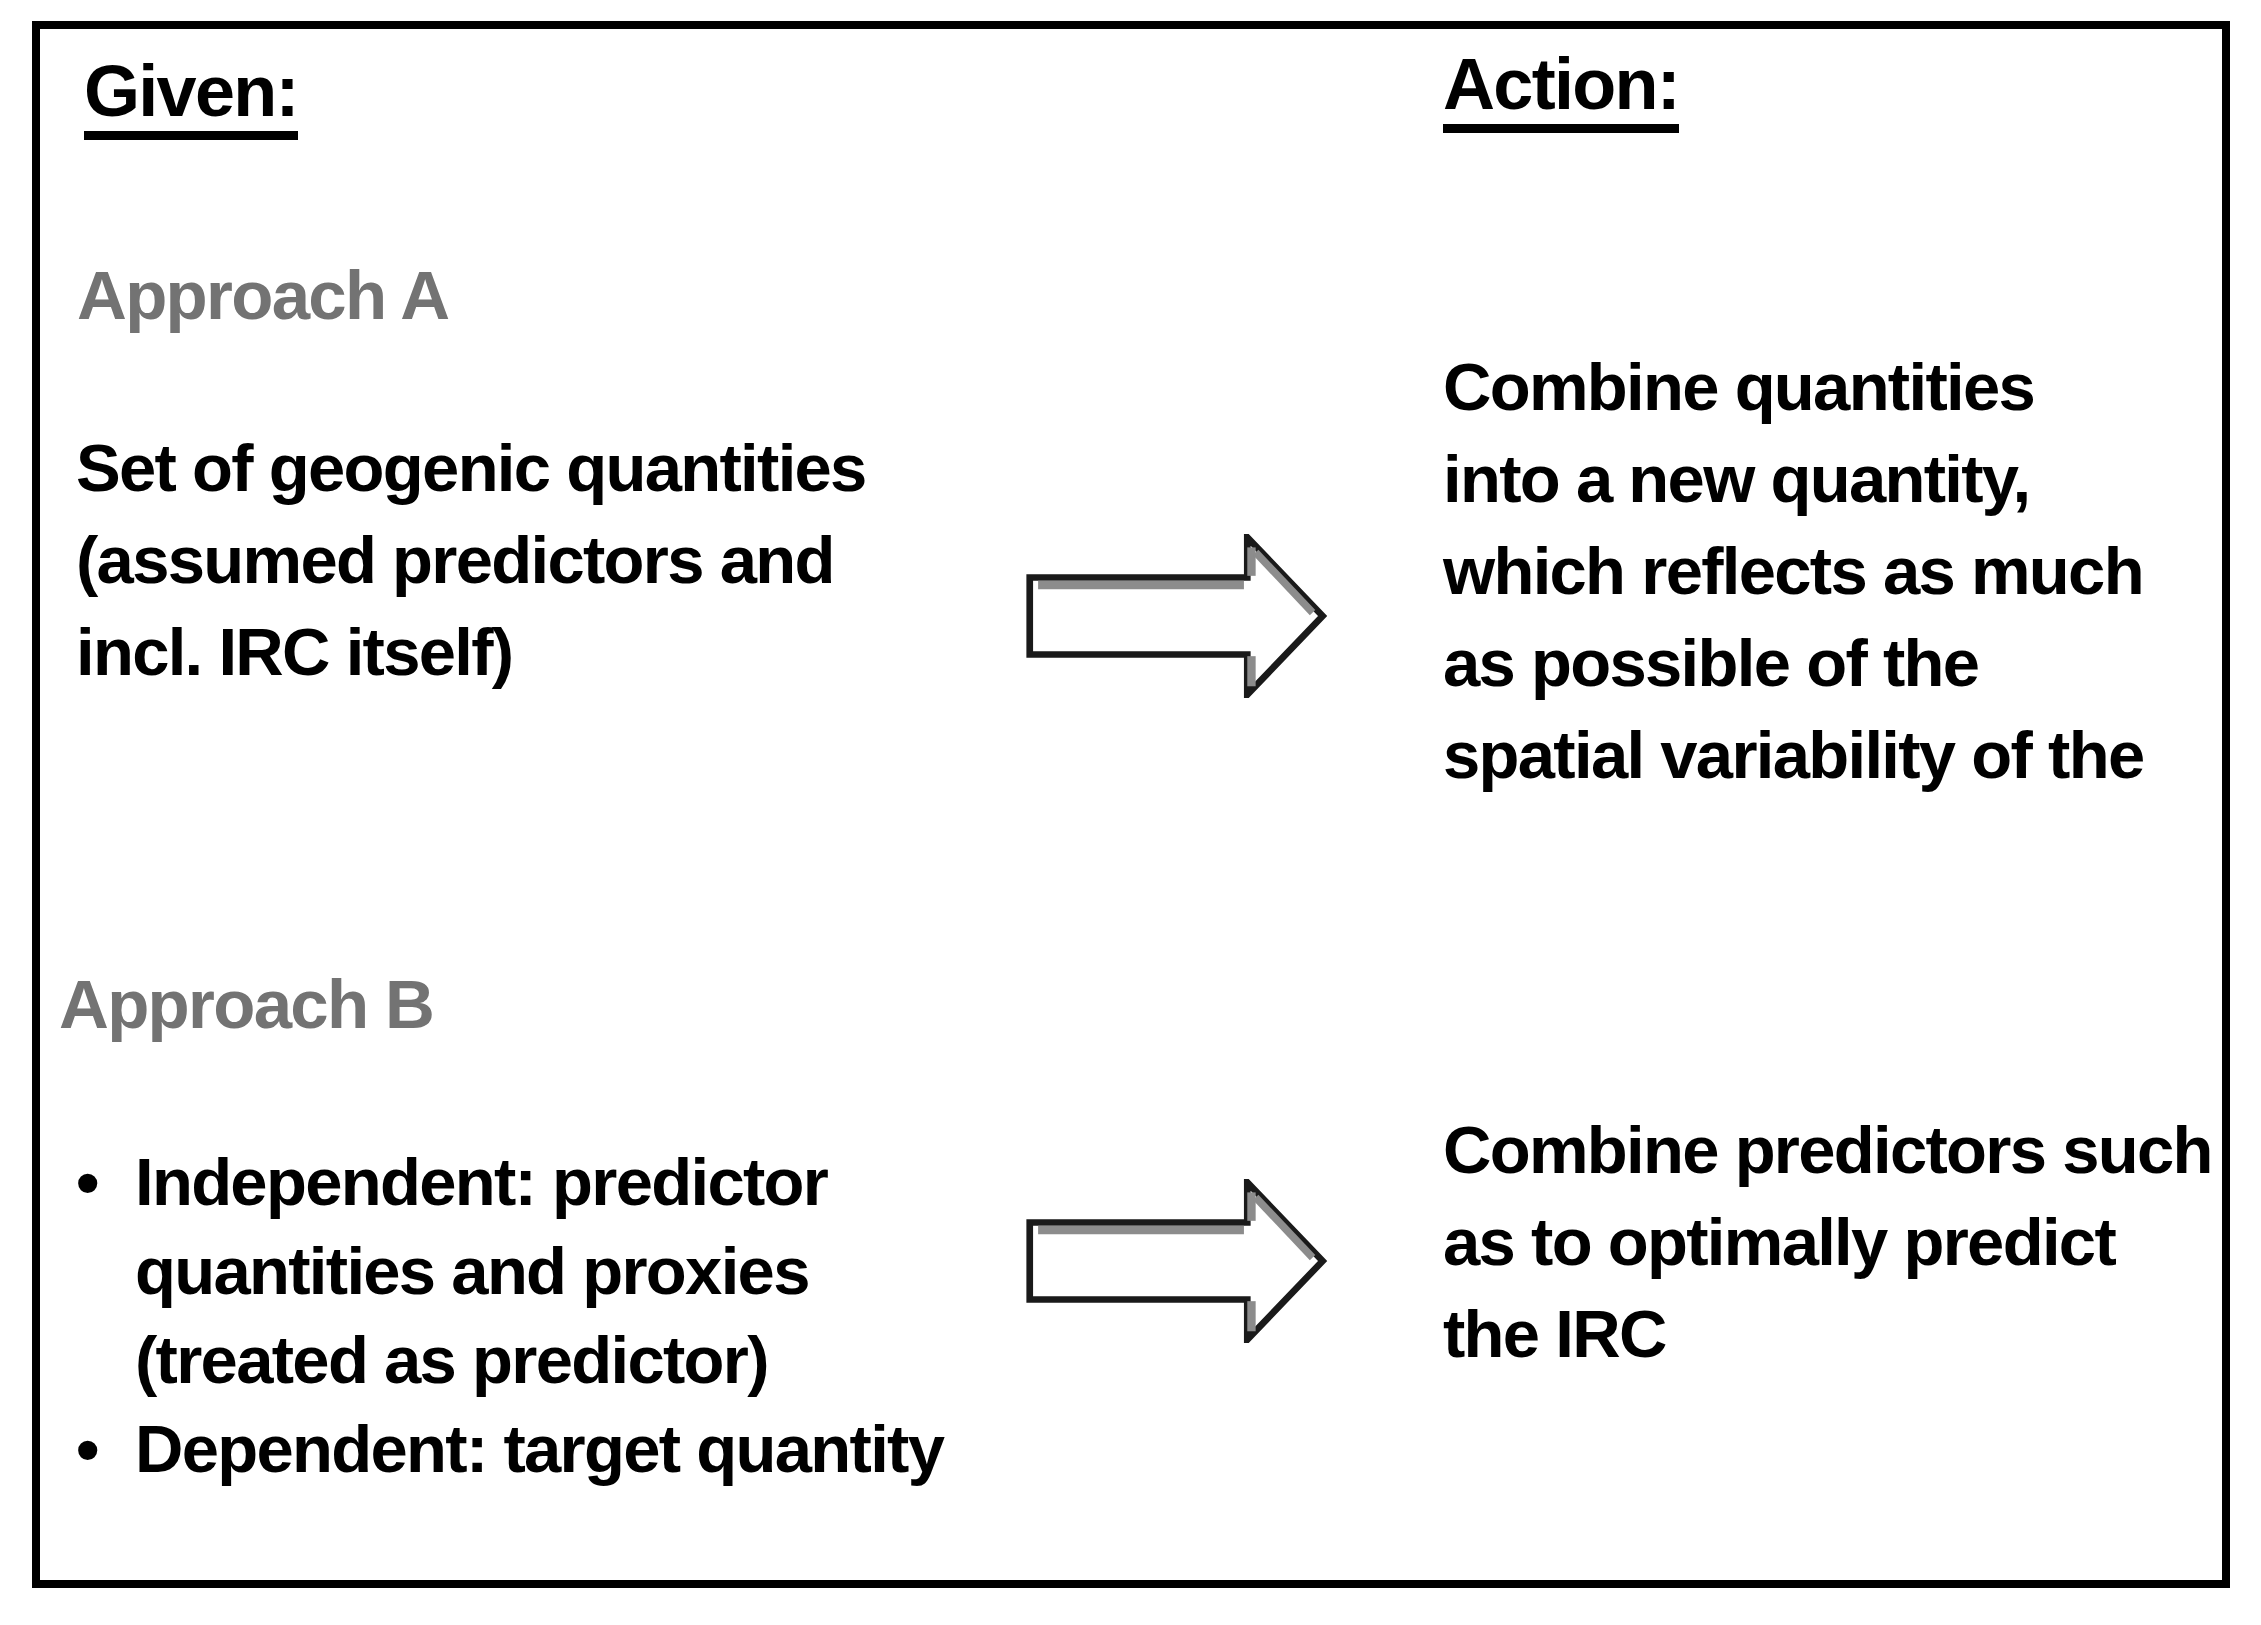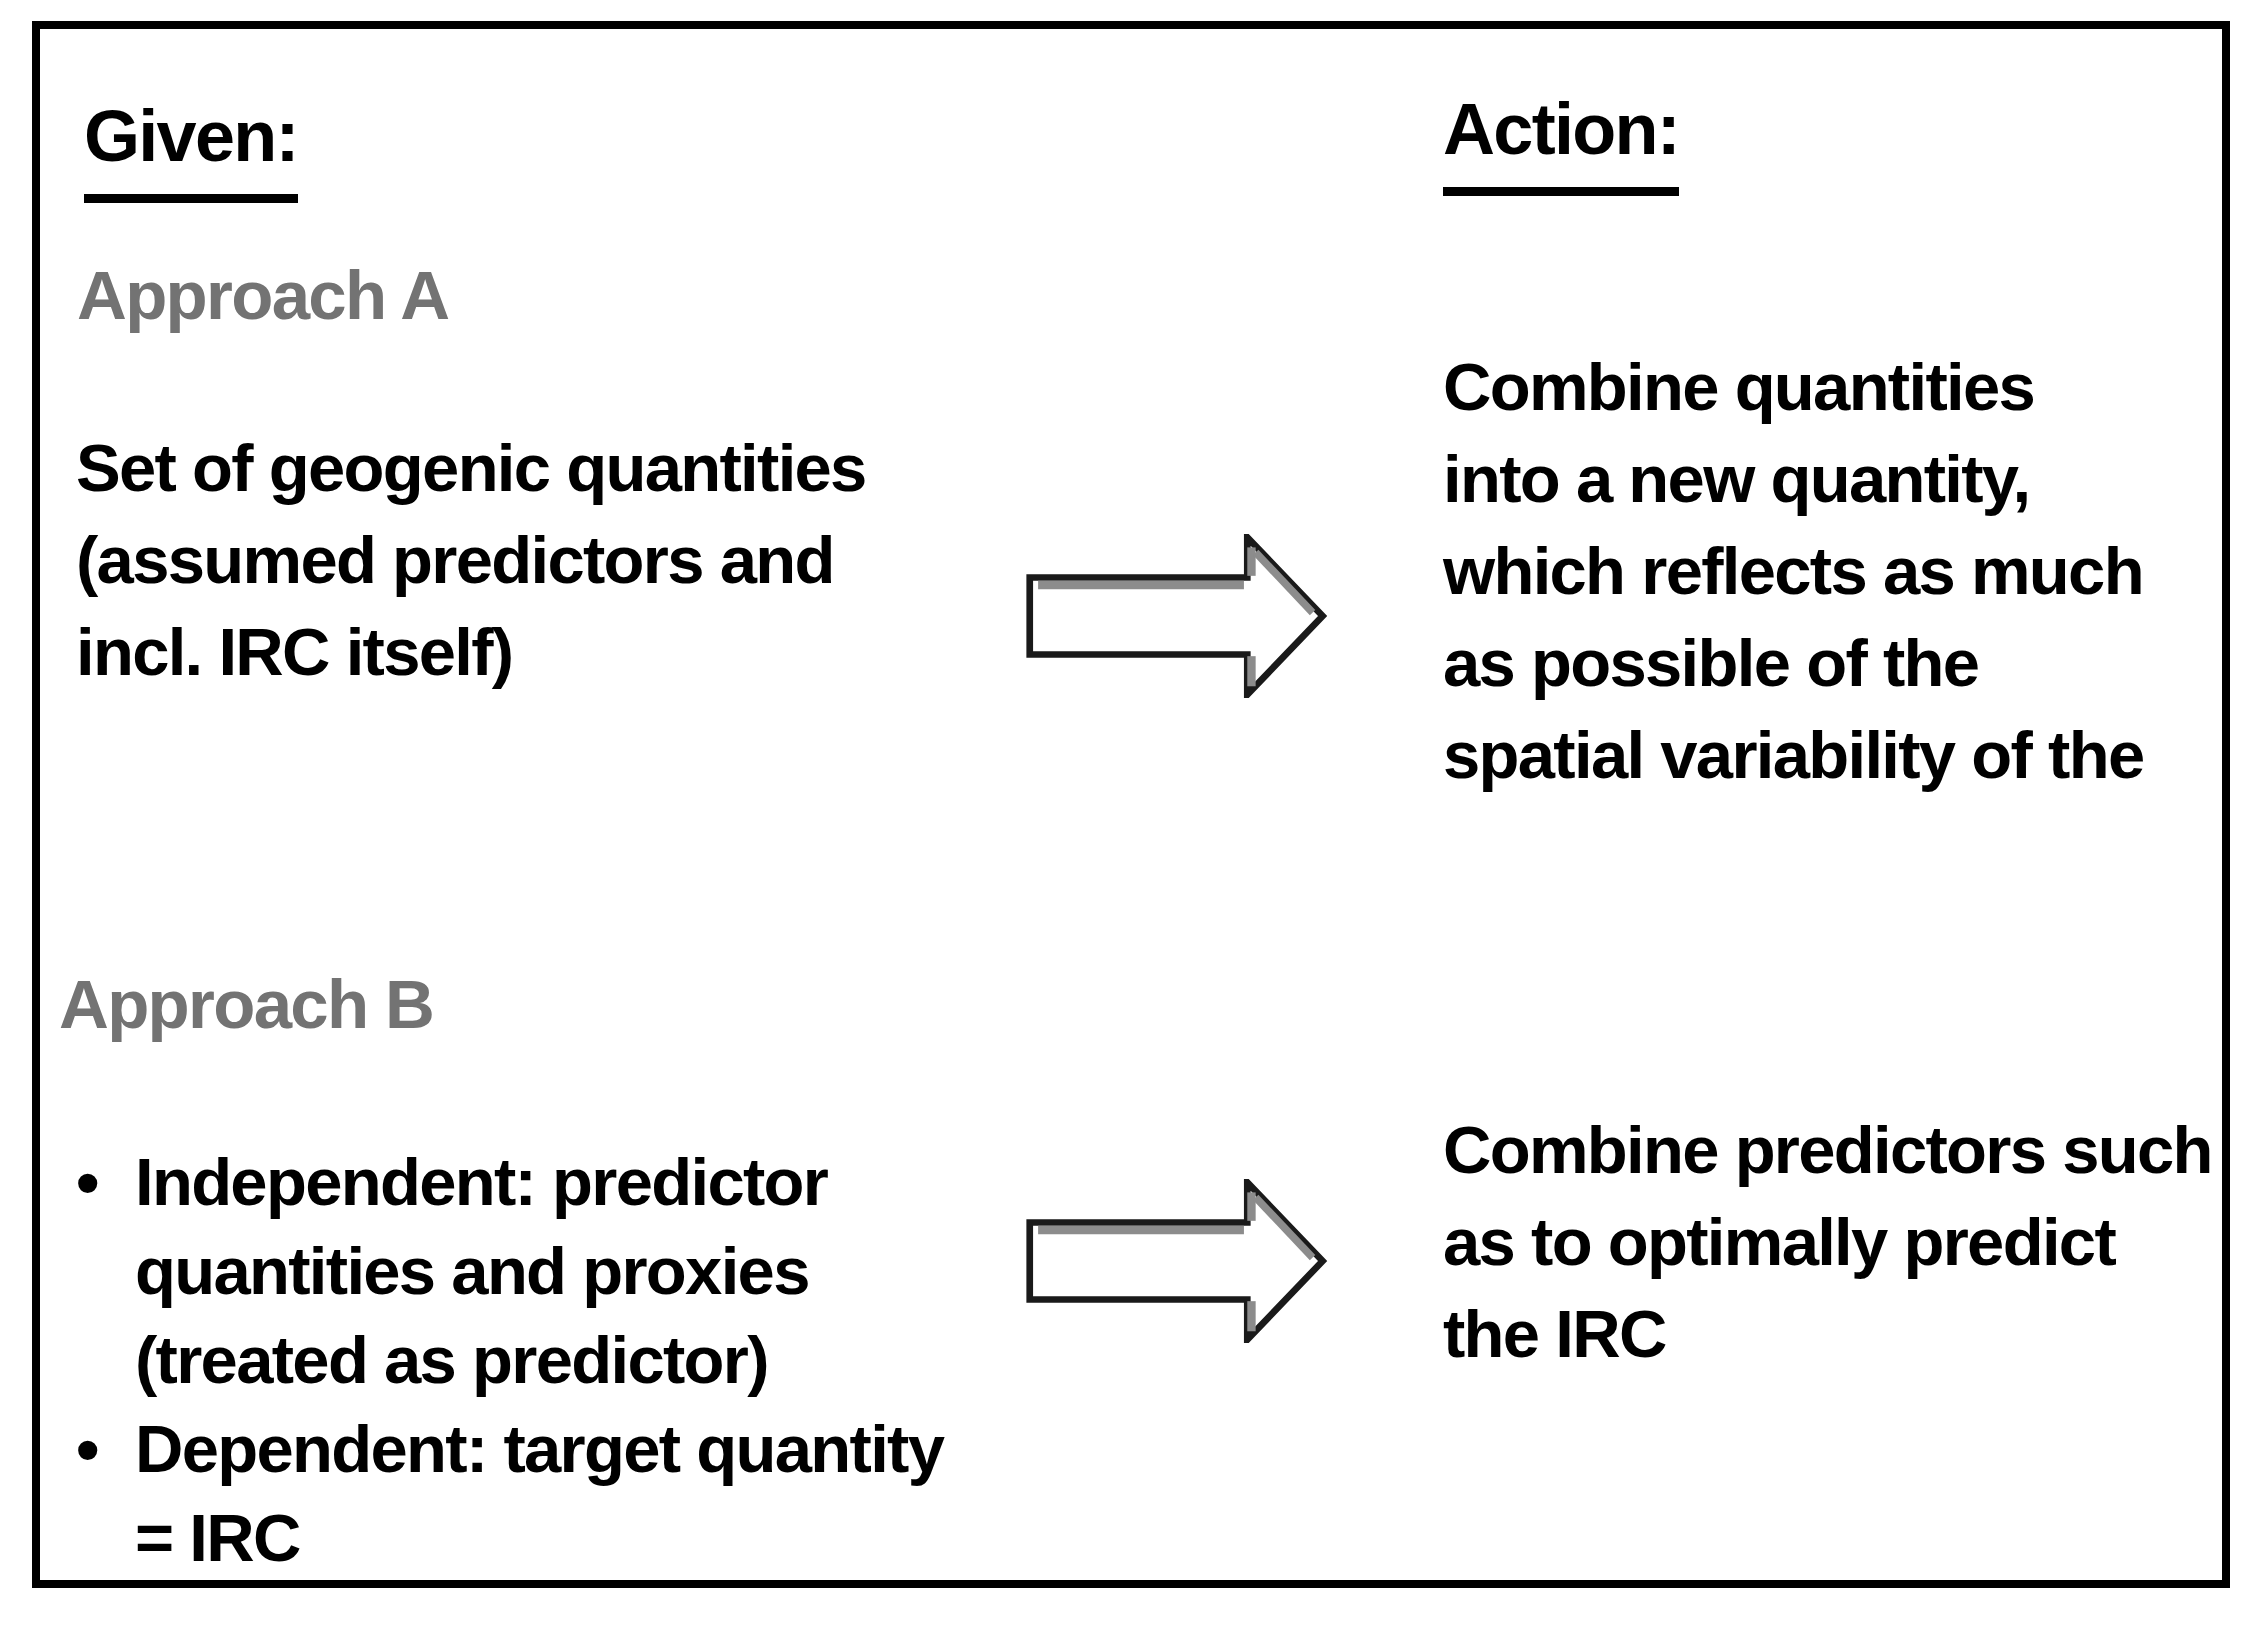--- a/index.html
+++ b/index.html
@@ -26,22 +26,21 @@
   }
   .col-header {
     position: absolute;
     font-size: 72px;
     line-height: 72px;
     white-space: nowrap;
   }
   .col-header .underlined {
     display: inline-block;
     border-bottom: 9.2px solid #000000;
-    padding-bottom: 22px;
-    margin-top: 45px;
+    padding-bottom: 4px;
   }
   .approach-label {
     position: absolute;
     font-size: 69px;
     line-height: 69px;
     color: #737373;
     white-space: nowrap;
   }
   .body-text {
     position: absolute;
@@ -111,21 +110,20 @@
       <div>
         <div class="line">Independent: predictor</div>
         <div class="line">quantities and proxies</div>
         <div class="line">(treated as predictor)</div>
       </div>
     </div>
     <div class="bullet-item">
       <span class="marker">•</span>
       <div>
         <div class="line">Dependent: target quantity</div>
-        <div class="line">= IRC</div>
       </div>
     </div>
   </div>
 
   <div class="arrow-wrap" style="left:1026px; top:1179px;">
     <svg width="302" height="164" viewBox="0 0 360 196">
       <polygon points="4,52 264,52 264,4 354,98 264,192 264,144 4,144" fill="#ffffff" stroke="#1a1a1a" stroke-width="8" stroke-linejoin="miter"></polygon>
       <path d="M 14 61 H 260" stroke="#8c8c8c" stroke-width="10" fill="none"></path>
       <path d="M 269 16 V 50" stroke="#8c8c8c" stroke-width="10" fill="none"></path>
       <path d="M 274 22 L 342 94" stroke="#8c8c8c" stroke-width="9" fill="none"></path>

